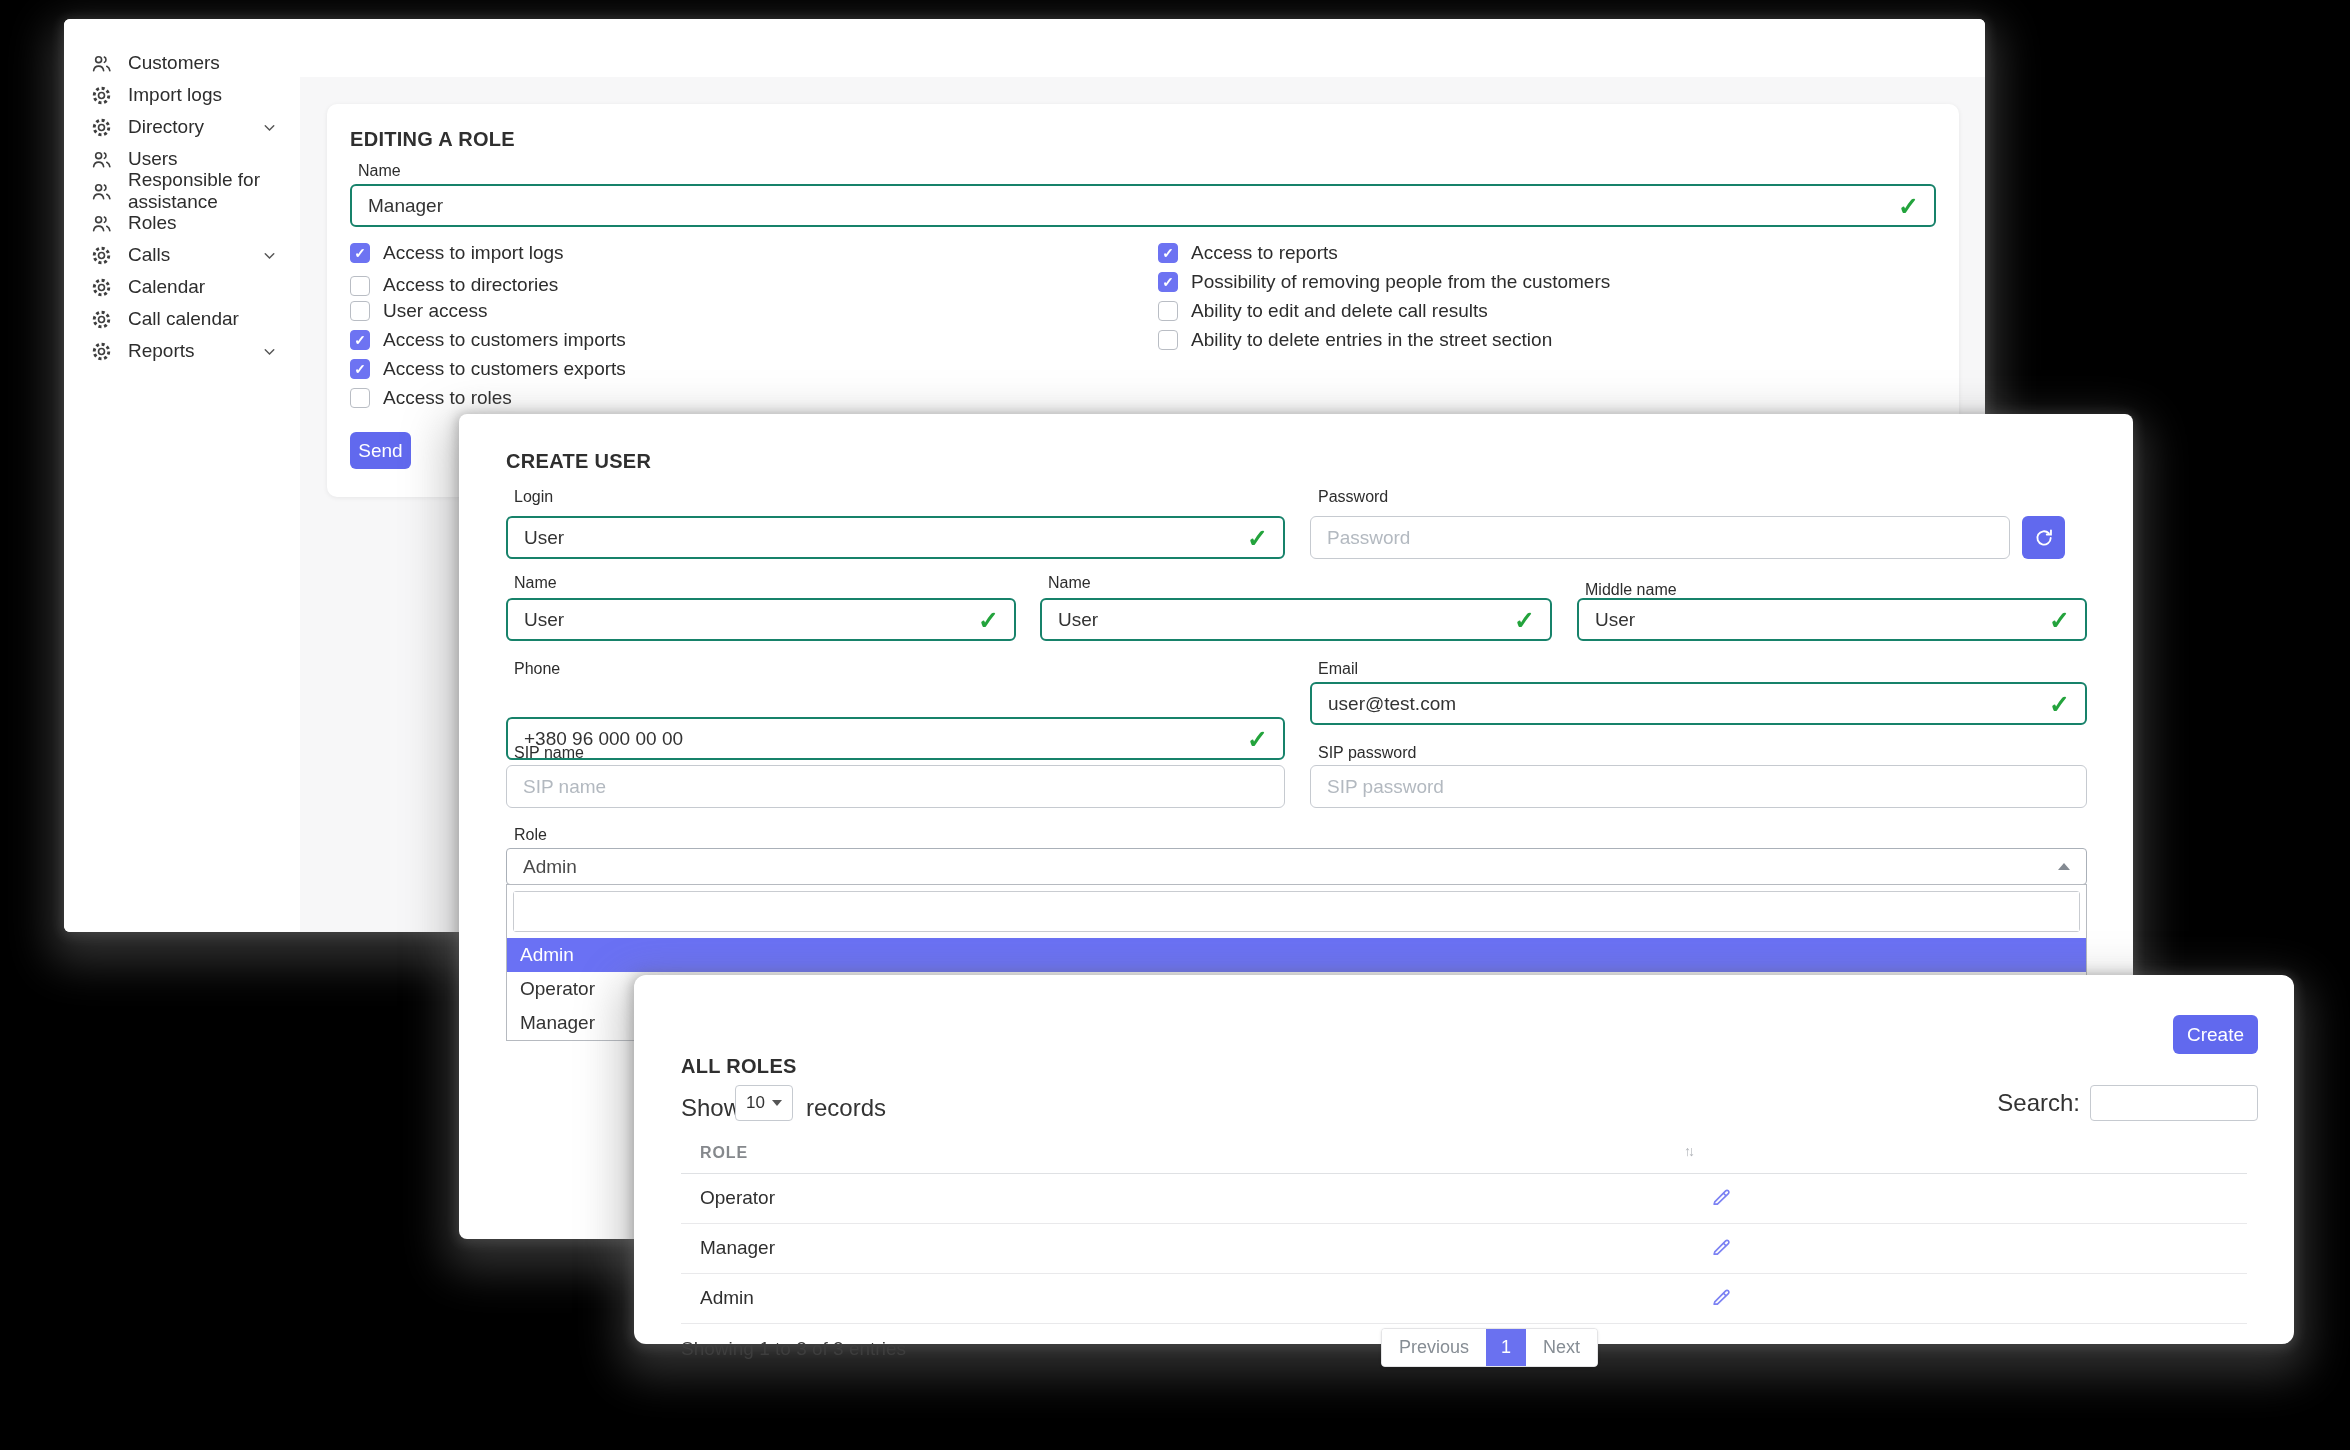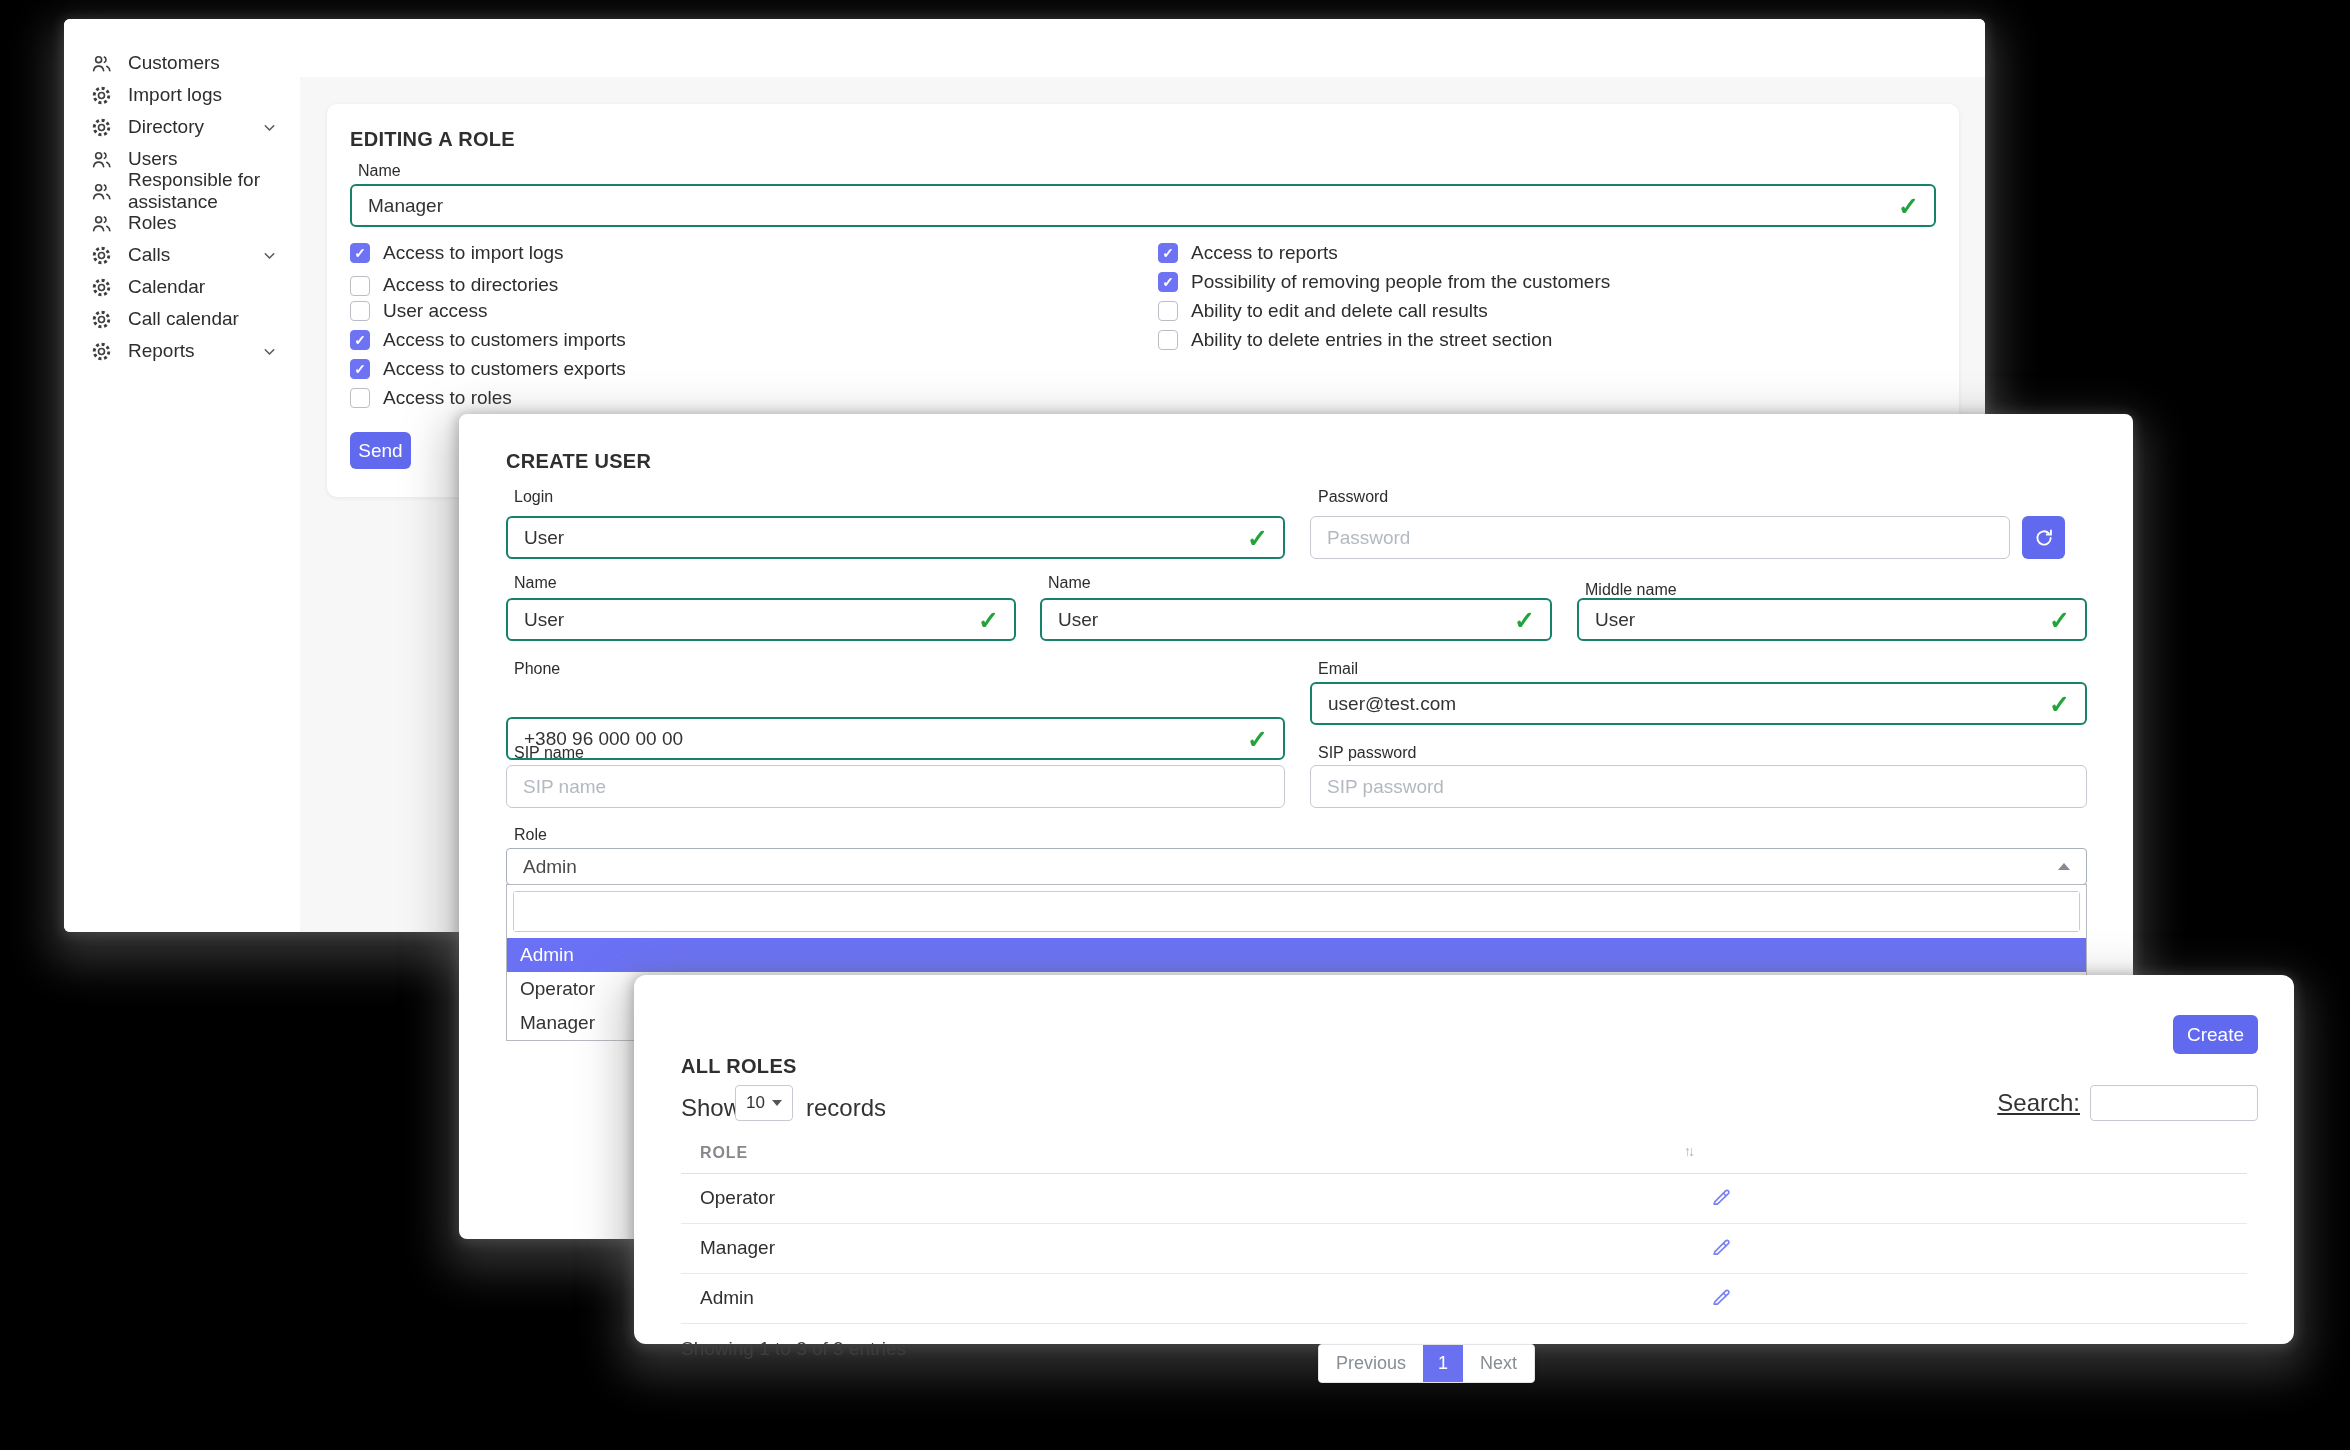--- a/index.html
+++ b/index.html
@@ -325,21 +325,21 @@
   <div class="window" id="win-roles">
     <button class="btn abs" style="right:36px;top:40px;min-width:70px;height:39px;padding:0 14px;">Create</button>
     <div class="abs panel-title" style="left:47px;top:80px;">ALL ROLES</div>
 
     <div class="abs ctrl-label" style="left:47px;top:119px;">Show</div>
     <div class="mini-select" style="left:101px;top:110px;">
       <span>10</span>
       <span class="arrow-down"></span>
     </div>
     <div class="abs ctrl-label" style="left:172px;top:119px;">records</div>
-    <div class="search-wrap" style="right:36px;top:110px;text-decoration:underline;">
+    <div class="search-wrap" style="right:36px;top:110px;">
       <span class="ctrl-label">Search:</span>
       <input style="">
     </div>
 
     <div class="thead" style="top:160px;">
       <span class="col">ROLE</span>
       <span class="sort">↑↓</span>
     </div>
 
     <div class="trow" style="top:198px;">
@@ -364,20 +364,20 @@
       <span class="rname">Admin</span>
       <span class="edit">
         <svg width="22" height="22" viewBox="0 0 24 24" fill="none" stroke="#7b81f3" stroke-width="1.8" stroke-linejoin="round">
             <path d="M4.5 19.8h3.6L20 8.3a2 2 0 00-2.9-2.9L5.2 17.3l-.7 2.5z"></path>
             <path d="M14.6 7.8l2.8 2.8"></path>
           </svg>
       </span>
     </div>
 
     <div class="summary" style="left:47px;top:363px;">Showing 1 to 3 of 3 entries</div>
-    <div class="pager" style="left:684px;top:353px;margin-top:16px;">
+    <div class="pager" style="left:747px;top:353px;">
       <div class="pg">Previous</div>
       <div class="pg active">1</div>
       <div class="pg">Next</div>
     </div>
   </div>
 
 </div>
 
 </body></html>

